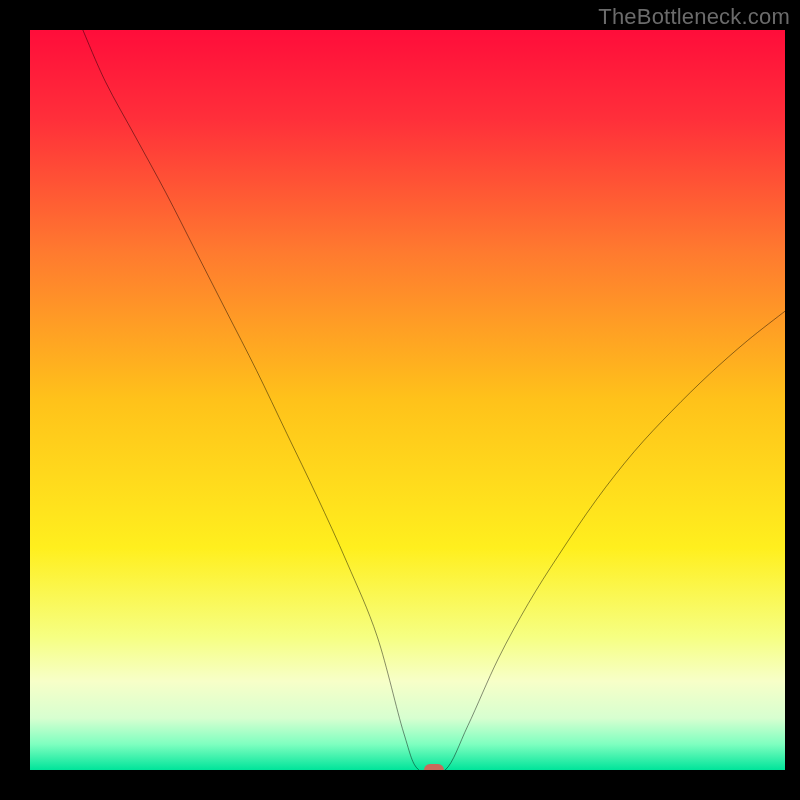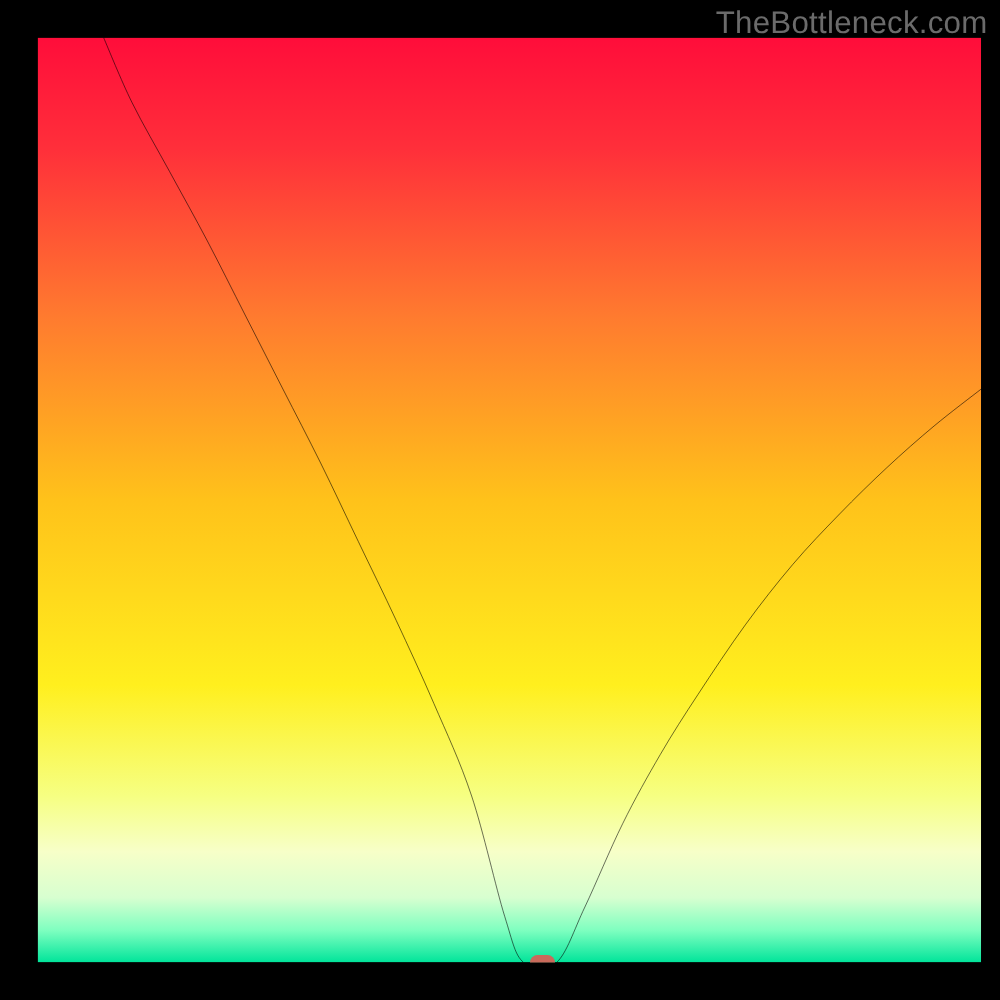--- a/index.html
+++ b/index.html
@@ -9,21 +9,21 @@
     height: 800px;
     background: #000;
     position: relative;
     font-family: Arial, Helvetica, sans-serif;
   }
   .watermark {
     position: absolute;
     top: 4px;
     right: 10px;
     color: #6b6b6b;
-    font-size: 25px;
+    font-size: 22px;
     font-weight: 400;
     letter-spacing: 0.2px;
     z-index: 10;
     margin-left: 37px;
   }
   .plot-area {
     position: absolute;
     left: 30px;
     top: 30px;
     width: 755px;

